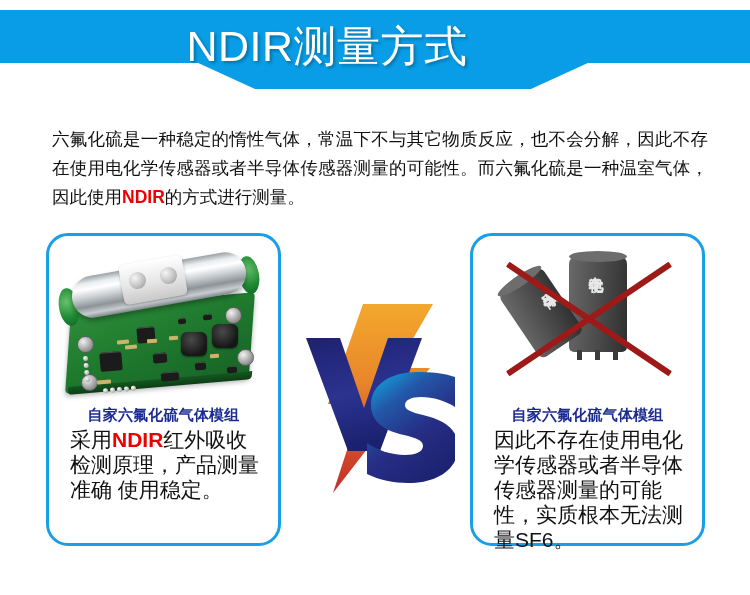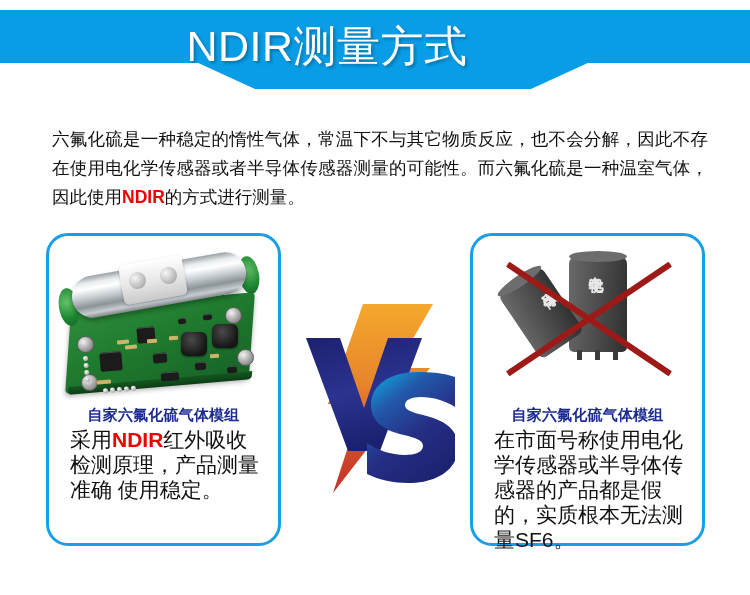--- a/index.html
+++ b/index.html
@@ -406,14 +406,14 @@
       </div>
       <div class="cyl-label label-tilt">半导体</div>
 
       <div class="xmark">
         <span class="s1"></span>
         <span class="s2"></span>
       </div>
     </div>
   </div>
   <div class="card-title">自家六氟化硫气体模组</div>
-  <div class="card-body">在市面号称使用电化学传感器或半导体传感器的产品都是假的，实质根本无法测量SF6。</div>
+  <div class="card-body">因此不存在使用电化学传感器或者半导体传感器测量的可能性，实质根本无法测量SF6。</div>
 </div>
 
 </body></html>

